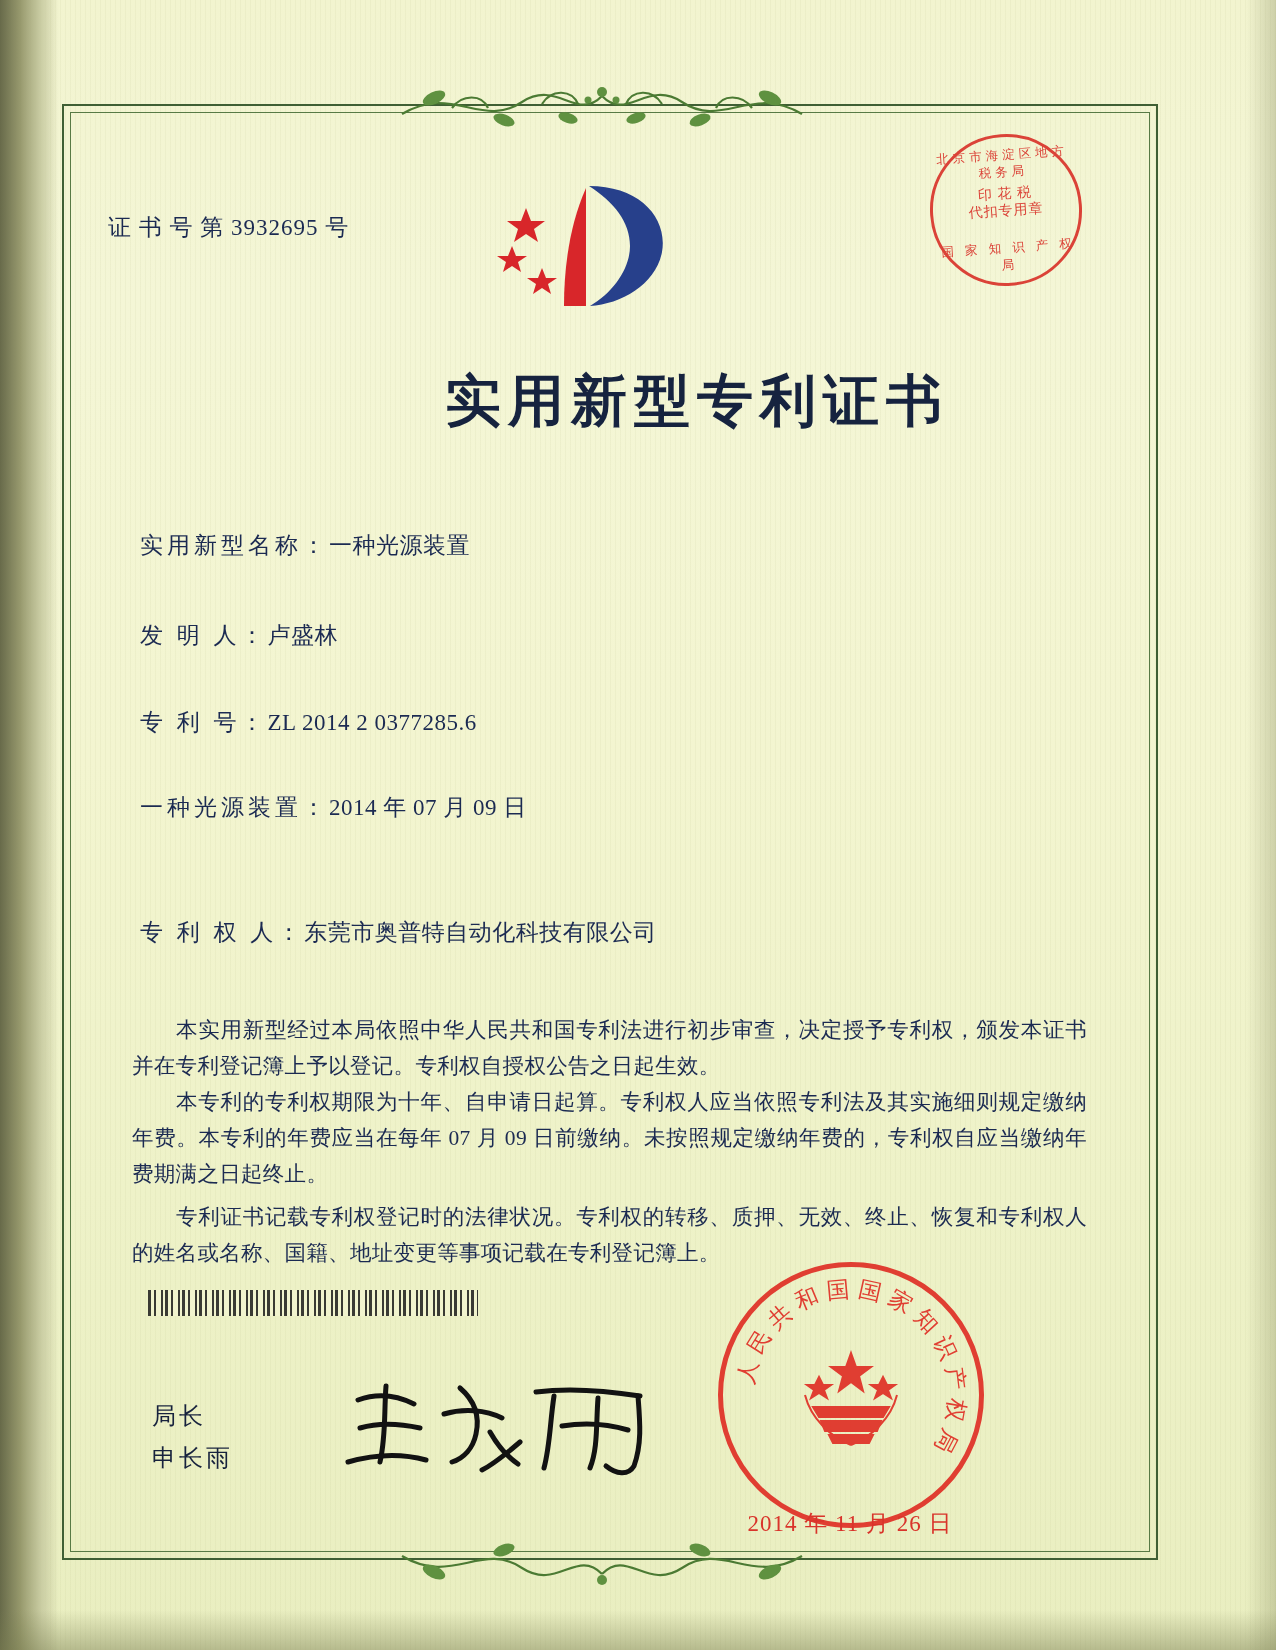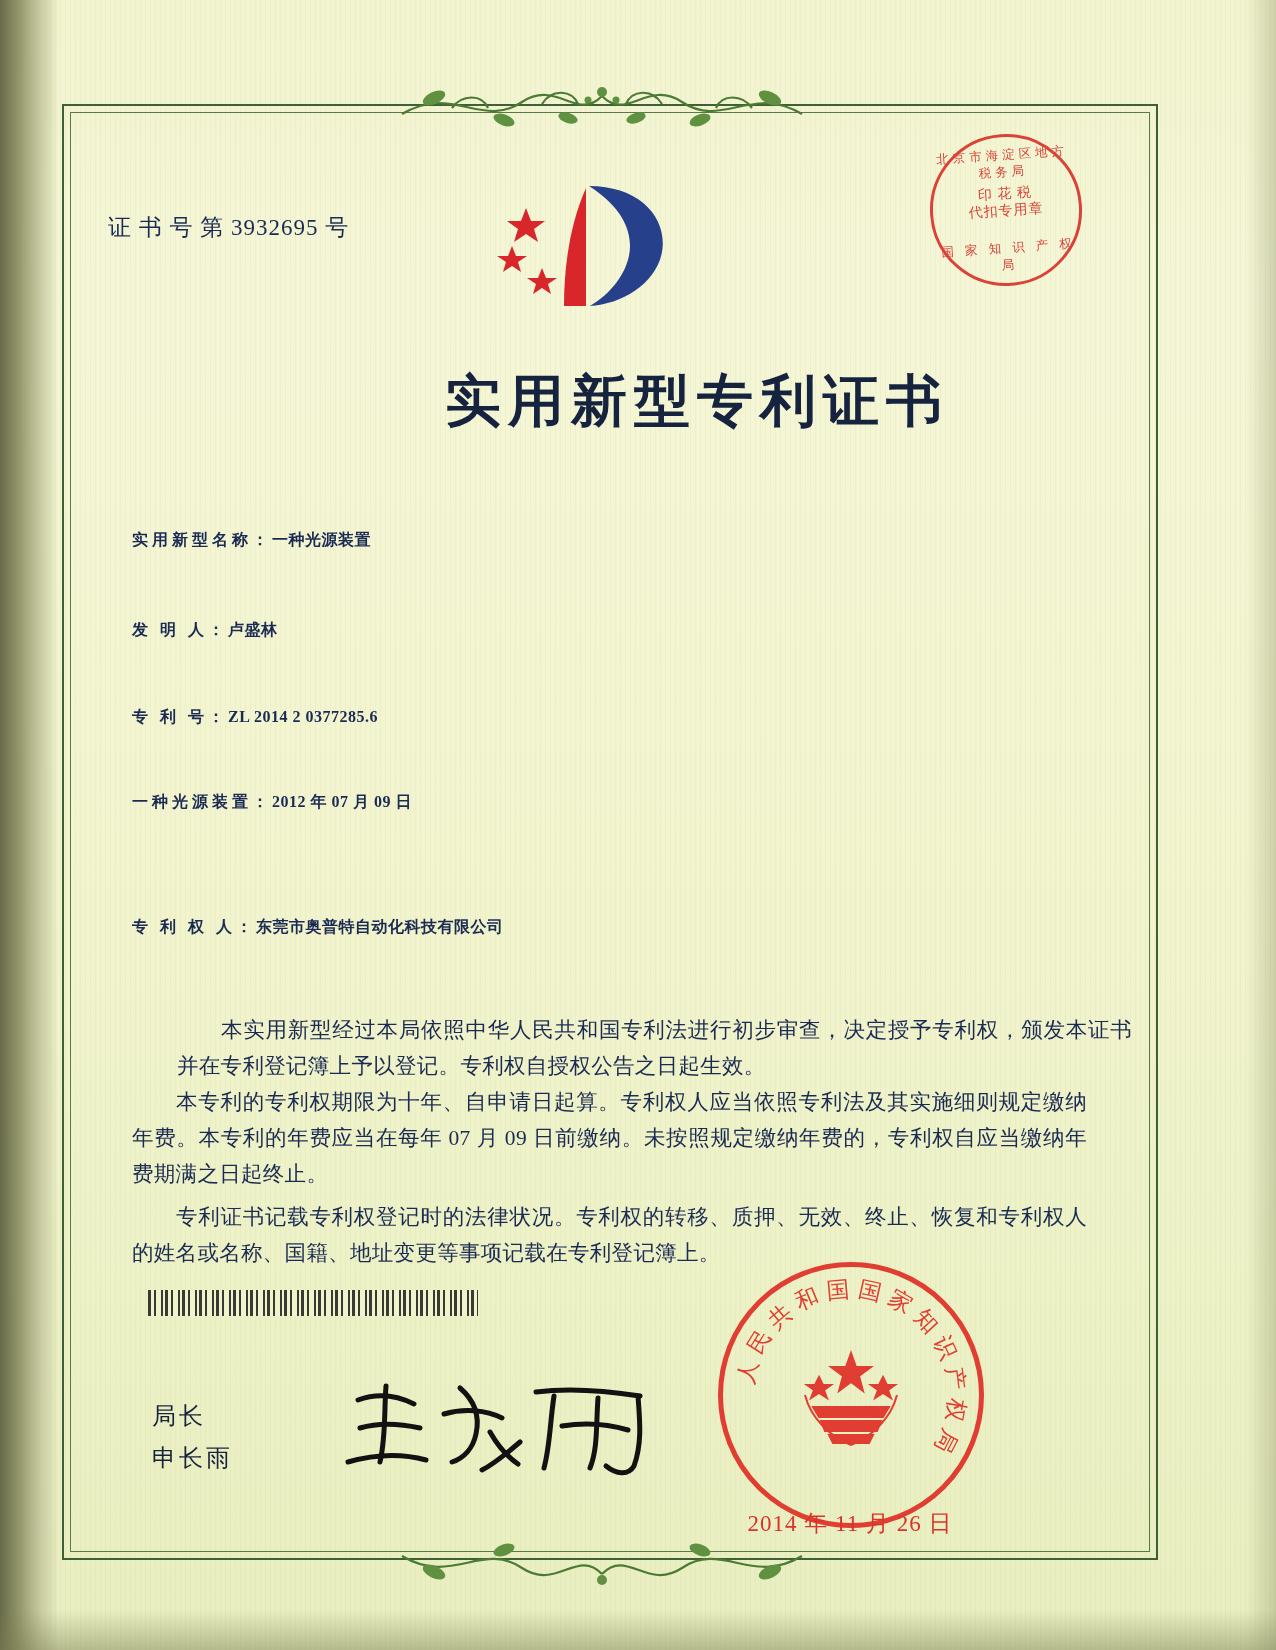--- a/index.html
+++ b/index.html
@@ -130,26 +130,25 @@
     text-align: center;
     font-size: 56px;
     font-weight: bold;
     letter-spacing: 7px;
     color: #16233f;
     font-family: "DejaVu Serif", "Liberation Serif", serif;
   }
 
   .field {
     position: absolute;
-    left: 62px;
-    font-size: 16px;
+    left: 70px;
+    font-size: 23px;
     color: #1b2a52;
     white-space: nowrap;
     letter-spacing: .5px;
-    font-weight: bold;
   }
   .field .lbl { letter-spacing: 4px; }
 
   #f-name   { top: 418px; }
   #f-inv    { top: 508px; text-align: right; }
   #f-pno    { top: 595px; text-align: center; }
   #f-appdate{ top: 680px; }
   #f-owner  { top: 765px; margin-top: 40px; }
   #f-pubdate{ top: 850px; }
 
@@ -157,21 +156,21 @@
     position: absolute;
     left: 62px;
     width: 955px;
     font-size: 21.5px;
     line-height: 36px;
     color: #1b2a52;
     text-align: justify;
     text-indent: 44px;
     letter-spacing: .3px;
   }
-  #p1 { top: 900px; margin-left: 45px; }
+  #p1 { top: 900px; }
   #p2 { top: 972px; }
   #p3 { top: 1078px; margin-top: 9px; }
 
   
   #barcode {
     position: absolute;
     left: 78px; top: 1178px;
     width: 330px; height: 26px;
     background:
       repeating-linear-gradient(90deg,
@@ -309,21 +308,21 @@
     <div class="field" id="f-name">
       <span class="lbl">实用新型名称：</span><span>一种光源装置</span>
     </div>
     <div class="field" id="f-inv">
       <span class="lbl">发    明    人：</span><span>卢盛林</span>
     </div>
     <div class="field" id="f-pno">
       <span class="lbl">专    利    号：</span><span>ZL 2014 2 0377285.6</span>
     </div>
     <div class="field" id="f-appdate">
-      <span class="lbl">一种光源装置：</span><span>2012 年 07 月 09 日</span>
+      <span class="lbl">一种光源装置：</span><span>2014 年 07 月 09 日</span>
     </div>
     <div class="field" id="f-owner">
       <span class="lbl">专 利 权 人：</span><span>东莞市奥普特自动化科技有限公司</span>
     </div>
 
     <div class="para" id="p1">本实用新型经过本局依照中华人民共和国专利法进行初步审查，决定授予专利权，颁发本证书并在专利登记簿上予以登记。专利权自授权公告之日起生效。</div>
     <div class="para" id="p2">本专利的专利权期限为十年、自申请日起算。专利权人应当依照专利法及其实施细则规定缴纳年费。本专利的年费应当在每年 07 月 09 日前缴纳。未按照规定缴纳年费的，专利权自应当缴纳年费期满之日起终止。</div>
     <div class="para" id="p3">专利证书记载专利权登记时的法律状况。专利权的转移、质押、无效、终止、恢复和专利权人的姓名或名称、国籍、地址变更等事项记载在专利登记簿上。</div>
 
     <div id="barcode"></div>

